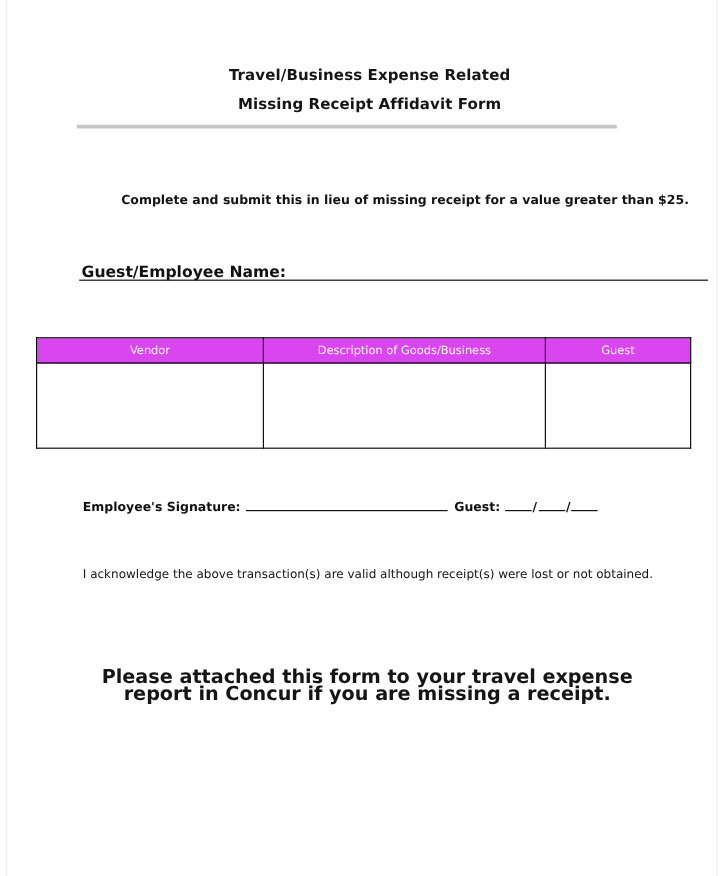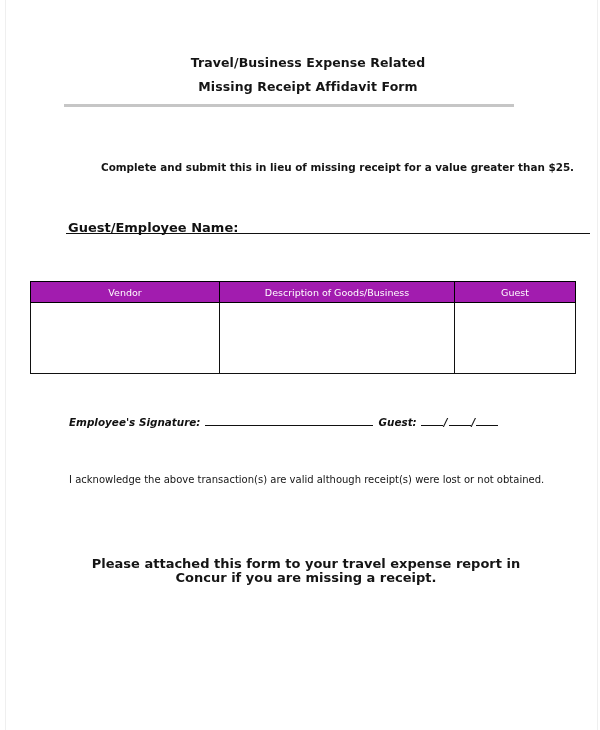--- a/index.html
+++ b/index.html
@@ -89,21 +89,21 @@
 
     table.expense {
       position: absolute;
       left: 30px;
       top: 281px;
       width: 545px;
       border-collapse: collapse;
       table-layout: fixed;
     }
     table.expense th {
-      background: #a21caf;
+      background: #d946ef;
       color: #ffffff;
       font-weight: normal;
       font-size: 9.5px;
       height: 20px;
       padding: 0;
       text-align: center;
       vertical-align: middle;
       border: 1.5px solid #000;
     }
     table.expense td {
@@ -117,21 +117,20 @@
 
     .sig-row {
       position: absolute;
       left: 69px;
       top: 415px;
       font-size: 10.4px;
       font-weight: bold;
       white-space: nowrap;
       display: flex;
       align-items: baseline;
-      font-style: italic;
     }
     .blank {
       display: inline-block;
       border-bottom: 1.3px solid #111;
       height: 10px;
       vertical-align: baseline;
     }
     .sig-blank { width: 168px; margin-left: 4px; margin-right: 6px; }
     .date-blank { width: 22px; }
     .date-sep { padding: 0 1px; }
@@ -144,21 +143,21 @@
       color: #151515;
       white-space: nowrap;
     }
 
     .note {
       position: absolute;
       left: 64px;
       top: 557px;
       width: 484px;
       text-align: center;
-      font-size: 13px;
+      font-size: 16px;
       font-weight: bold;
       line-height: 14px;
       color: #151515;
     }
   </style>
 </head>
 <body>
 
 <div class="page-edge left"></div>
 <div class="page-edge right"></div>

